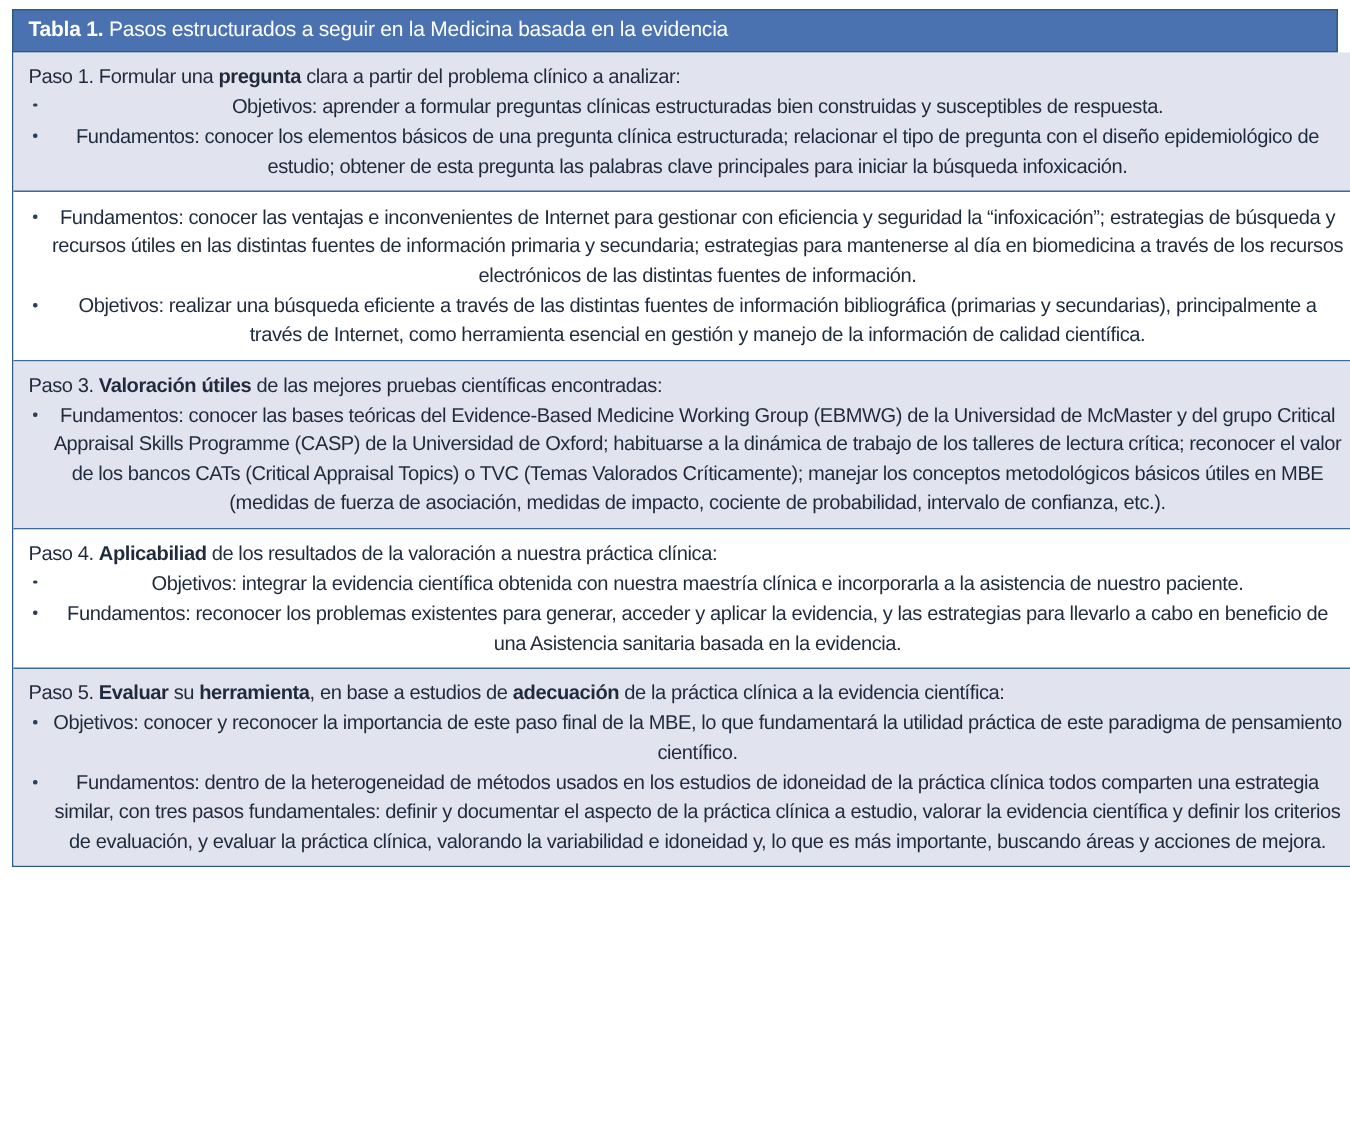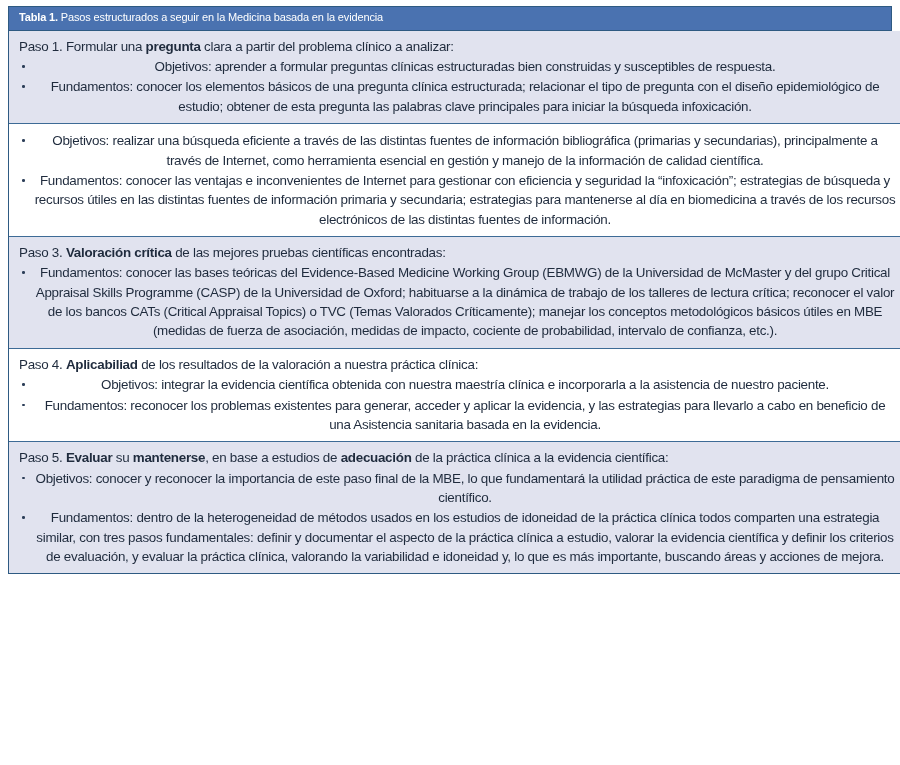--- a/index.html
+++ b/index.html
@@ -30,21 +30,21 @@
     width: 899px;
   }
 
   
   .table-header {
     background: #4a72b0;
     border: 1.5px solid #2e5a82;
     box-sizing: border-box;
     color: #ffffff;
     padding: 4px 10px 5px 10px;
-    font-size: 11px;
+    font-size: 14px;
     line-height: 1.25;
     letter-spacing: -0.15px;
     white-space: nowrap;
     overflow: hidden;
   }
   .table-header .tnum {
     font-weight: bold;
   }
   .table-header .ttext {
     font-weight: normal;
@@ -118,30 +118,30 @@
           <li>
             <span class="bullet"></span>
             <span class="ptext">Fundamentos: conocer los elementos básicos de una pregunta clínica estructurada; relacionar el tipo de pregunta con el diseño epidemiológico de estudio; obtener de esta pregunta las palabras clave principales para iniciar la búsqueda infoxicación.</span>
           </li>
         </ul>
       </div>
       <div class="row plain">
         <ul class="points">
           <li>
             <span class="bullet"></span>
-            <span class="ptext">Objetivos: realizar una búsqueda eficiente a través de las distintas fuentes de información bibliográfica (primarias y secundarias), principalmente a través de Internet, como herramienta esencial en gestión y manejo de la información de calidad científica.</span>
+            <span class="ptext">Fundamentos: conocer las ventajas e inconvenientes de Internet para gestionar con eficiencia y seguridad la “infoxicación”; estrategias de búsqueda y recursos útiles en las distintas fuentes de información primaria y secundaria; estrategias para mantenerse al día en biomedicina a través de los recursos electrónicos de las distintas fuentes de información.</span>
           </li>
           <li>
             <span class="bullet"></span>
-            <span class="ptext">Fundamentos: conocer las ventajas e inconvenientes de Internet para gestionar con eficiencia y seguridad la “infoxicación”; estrategias de búsqueda y recursos útiles en las distintas fuentes de información primaria y secundaria; estrategias para mantenerse al día en biomedicina a través de los recursos electrónicos de las distintas fuentes de información.</span>
+            <span class="ptext">Objetivos: realizar una búsqueda eficiente a través de las distintas fuentes de información bibliográfica (primarias y secundarias), principalmente a través de Internet, como herramienta esencial en gestión y manejo de la información de calidad científica.</span>
           </li>
         </ul>
       </div>
       <div class="row shade">
-        <p class="step-line">Paso 3. <b>Valoración crítica</b> de las mejores pruebas científicas encontradas:</p>
+        <p class="step-line">Paso 3. <b>Valoración útiles</b> de las mejores pruebas científicas encontradas:</p>
         <ul class="points">
           <li>
             <span class="bullet"></span>
             <span class="ptext">Fundamentos: conocer las bases teóricas del Evidence-Based Medicine Working Group (EBMWG) de la Universidad de McMaster y del grupo Critical Appraisal Skills Programme (CASP) de la Universidad de Oxford; habituarse a la dinámica de trabajo de los talleres de lectura crítica; reconocer el valor de los bancos CATs (Critical Appraisal Topics) o TVC (Temas Valorados Críticamente); manejar los conceptos metodológicos básicos útiles en MBE (medidas de fuerza de asociación, medidas de impacto, cociente de probabilidad, intervalo de confianza, etc.).</span>
           </li>
         </ul>
       </div>
       <div class="row plain">
         <p class="step-line">Paso 4. <b>Aplicabiliad</b> de los resultados de la valoración a nuestra práctica clínica:</p>
         <ul class="points">
@@ -149,21 +149,21 @@
             <span class="bullet"></span>
             <span class="ptext">Objetivos: integrar la evidencia científica obtenida con nuestra maestría clínica e incorporarla a la asistencia de nuestro paciente.</span>
           </li>
           <li>
             <span class="bullet"></span>
             <span class="ptext">Fundamentos: reconocer los problemas existentes para generar, acceder y aplicar la evidencia, y las estrategias para llevarlo a cabo en beneficio de una Asistencia sanitaria basada en la evidencia.</span>
           </li>
         </ul>
       </div>
       <div class="row shade">
-        <p class="step-line">Paso 5. <b>Evaluar</b> su <b>mantenerse</b>, en base a estudios de <b>adecuación</b> de la práctica clínica a la evidencia científica:</p>
+        <p class="step-line">Paso 5. <b>Evaluar</b> su <b>herramienta</b>, en base a estudios de <b>adecuación</b> de la práctica clínica a la evidencia científica:</p>
         <ul class="points">
           <li>
             <span class="bullet"></span>
             <span class="ptext">Objetivos: conocer y reconocer la importancia de este paso final de la MBE, lo que fundamentará la utilidad práctica de este paradigma de pensamiento científico.</span>
           </li>
           <li>
             <span class="bullet"></span>
             <span class="ptext">Fundamentos: dentro de la heterogeneidad de métodos usados en los estudios de idoneidad de la práctica clínica todos comparten una estrategia similar, con tres pasos fundamentales: definir y documentar el aspecto de la práctica clínica a estudio, valorar la evidencia científica y definir los criterios de evaluación, y evaluar la práctica clínica, valorando la variabilidad e idoneidad y, lo que es más importante, buscando áreas y acciones de mejora.</span>
           </li>
         </ul>

